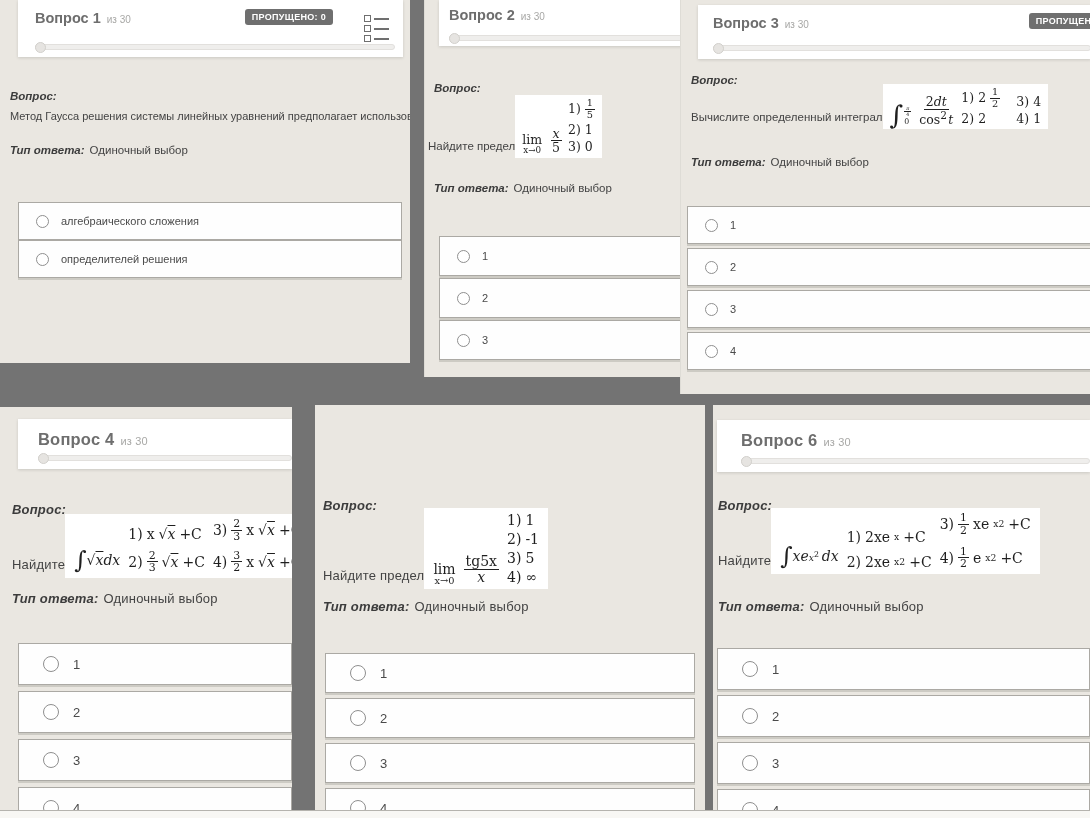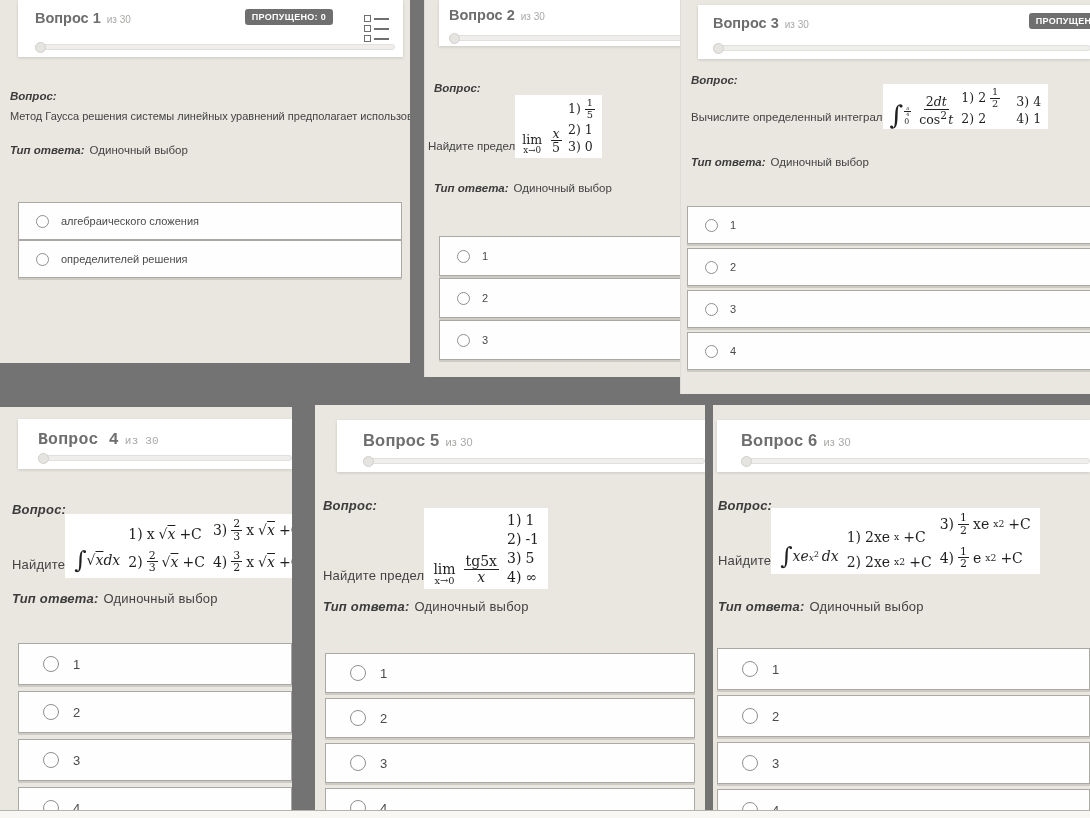--- a/index.html
+++ b/index.html
@@ -92,21 +92,21 @@
   .p3 .title{left:15px;top:10px;}
   .p3 .badge{right:-26px;top:8px;}
   .p3 .pbar{left:15px;right:0;bottom:8px;}
   .p3 .qlabel{left:10px;top:74px;}
   .p3 .qline{left:10px;top:84px;}
   .p3 .atype{left:10px;top:156px;}
   .p3 .opts{left:6px;top:206px;right:0;gap:4px;}
   .p3 .opt{height:36px;}
   .p4{left:0;top:407px;width:292px;height:411px;}
   .p4 .hdr{left:18px;top:12px;right:0;height:50px;}
-  .p4 .title{left:20px;top:11px;font-family:Liberation Mono, monospace;}
+  .p4 .title{left:20px;top:11px;}
   .p4 .pbar{left:20px;right:0;bottom:8px;}
   .p4 .qlabel{left:12px;top:95px;}
   .p4 .qline{left:12px;top:107px;}
   .p4 .atype{left:12px;top:184px;}
   .p4 .opts{left:18px;top:236px;right:0;gap:6px;}
   .p4 .opt{height:40px;}
   .p5{left:315px;top:405px;width:390px;height:413px;}
   .p5 .hdr{left:22px;top:15px;right:0;height:52px;}
   .p5 .title{left:26px;top:11px;}
   .p5 .pbar{left:26px;right:0;bottom:8px;}
@@ -373,26 +373,20 @@
           <span class="olabel">3</span>
         </div>
       <div class="opt">
           <span class="radio"></span>
           <span class="olabel">4</span>
         </div>
     </div>
   </div>
 
   <div class="panel p-bot p5">
-    <div class="hdr">
-      <div class="title"><b>Вопрос 5</b><span class="of">из 30</span></div>
-      <div class="pbar">
-          <span class="knob"></span>
-        </div>
-    </div>
     <div class="qlabel">Вопрос:</div>
     <div class="qline">
       <span class="qprefix">Найдите предел</span>
       <span class="fbox">
         <span class="limgrp">
           <span class="limstack">
               <span>lim</span>
               <span class="limsub">x→0</span>
             </span>
           <span class="frac">

